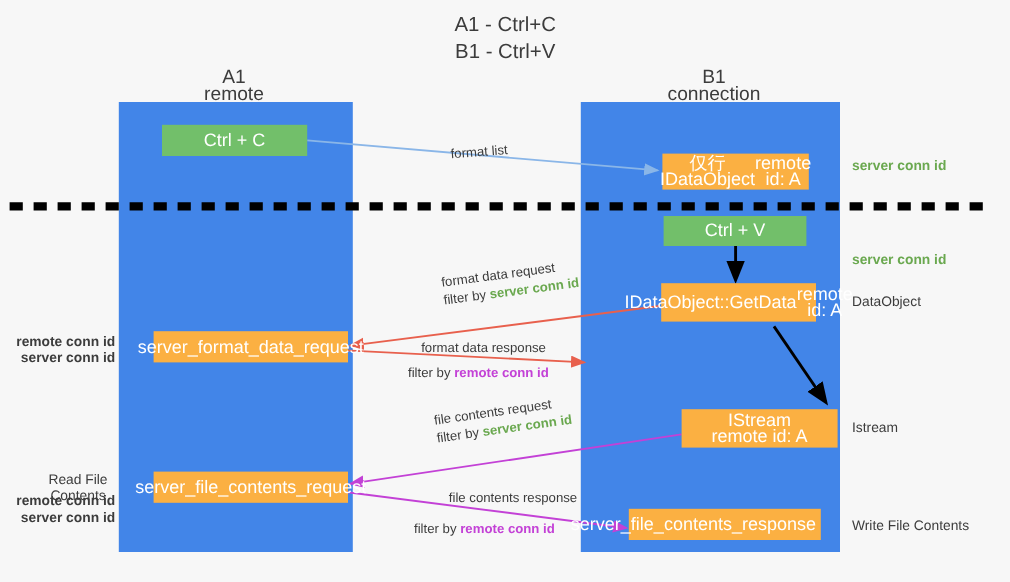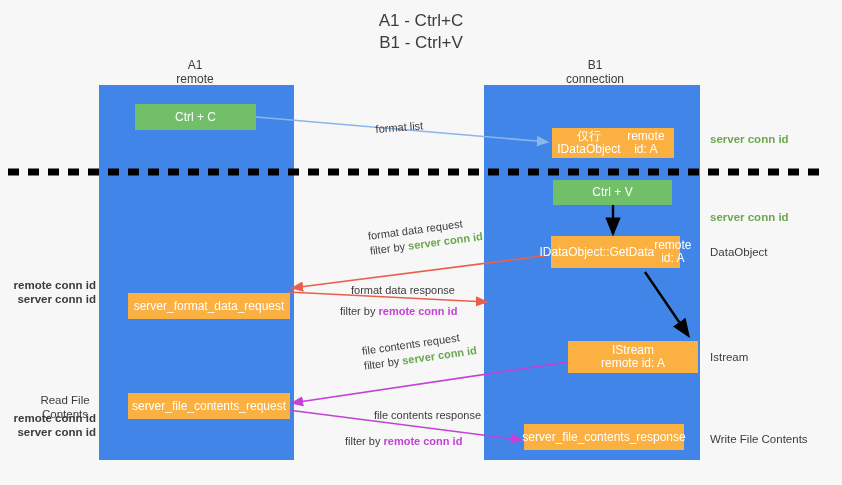--- a/index.html
+++ b/index.html
@@ -15,30 +15,30 @@
   svg#wires{position:absolute;left:0;top:0;width:842px;height:485px;pointer-events:none;}
 
   
   .title{
     position:absolute;left:0;top:10px;width:842px;
     text-align:center;font-size:17px;line-height:22px;color:#3c3c3c;
   }
 
   
   .lane-head{
-    position:absolute;text-align:center;font-size:12px;line-height:14px;color:#3c3c3c;
+    position:absolute;text-align:center;font-size:16px;line-height:14px;color:#3c3c3c;
   }
 
   
   .lane{position:absolute;background:#4285e8;}
 
   
   .node{
     position:absolute;display:flex;align-items:center;justify-content:center;
-    text-align:center;color:#ffffff;font-size:12px;line-height:13px;
+    text-align:center;color:#ffffff;font-size:15px;line-height:13px;
     box-sizing:border-box;padding:2px 4px;
   }
   .node.green{background:#72bf6a;}
   .node.orange{background:#fbb042;}
   .node span{display:block;}
 
   
   .note{position:absolute;font-size:11.5px;line-height:14px;}
   .note.green{color:#6aa84f;font-weight:bold;}
   .note.dark{color:#3c3c3c;}
@@ -118,35 +118,35 @@
 
   <div class="node green" style="left:553px;top:180px;width:119px;height:25px;">
     <span>Ctrl + V</span>
   </div>
 
   <div class="node orange" style="left:551px;top:236px;width:129px;height:32px;flex-direction:row;">
     <span>IDataObject::GetData</span>
     <span>remote id: A</span>
   </div>
 
-  <div class="node orange" style="left:128px;top:276px;width:162px;height:26px;margin-top:17px;">
+  <div class="node orange" style="left:128px;top:276px;width:162px;height:26px;">
     <span>server_format_data_request</span>
   </div>
 
 
   <div class="node orange" style="left:568px;top:341px;width:130px;height:32px;flex-direction:column;">
     <span>IStream</span>
     <span>remote id: A</span>
   </div>
 
   <div class="node orange" style="left:128px;top:393px;width:162px;height:26px;">
     <span>server_file_contents_request</span>
   </div>
 
-  <div class="node orange" style="left:524px;top:424px;width:160px;height:26px;">
+  <div class="node orange" style="left:524px;top:424px;width:160px;height:26px;justify-content:flex-end;">
     <span>server_file_contents_response</span>
   </div>
 
   <div class="elabel" style="left:375px;top:122px;transform:rotate(-4.5deg);">
     <span>format list</span>
   </div>
 
   <div class="elabel" style="left:367px;top:229px;transform:rotate(-7.5deg);">
     <div>format data request</div>
     <div>

